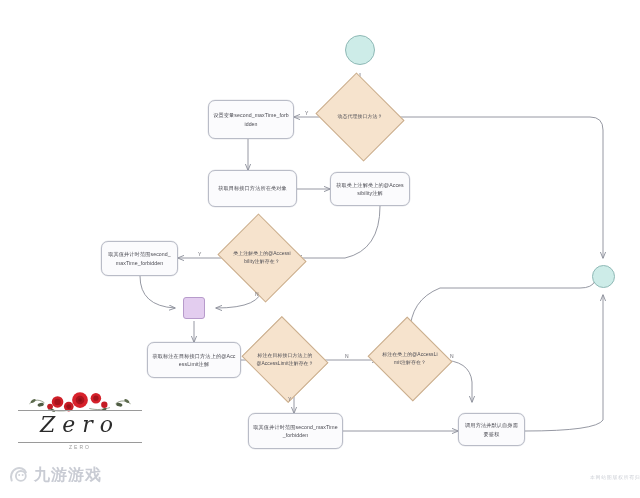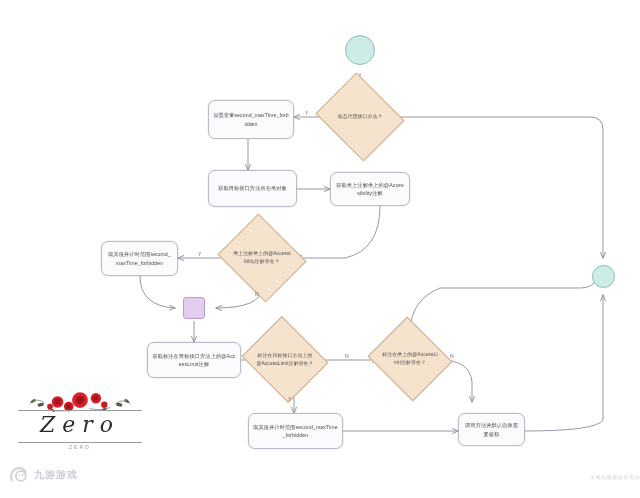--- a/index.html
+++ b/index.html
@@ -57,21 +57,21 @@
     position:absolute;left:0;top:52px;width:124px;text-align:center;
     font-size:5px;color:#9b9b9b;letter-spacing:2px;
   }
   #wm-brand{
     position:absolute;left:8px;top:464px;display:flex;align-items:center;gap:4px;
   }
   #wm-brand .bmark{
     width:22px;height:22px;
   }
   #wm-brand .btext{
-    font-size:10px;font-weight:bold;color:#c9ccd4;letter-spacing:1px;
+    font-size:16px;font-weight:bold;color:#c9ccd4;letter-spacing:1px;
     font-family:Liberation Serif, serif;
   }
   #wm-foot{
     position:absolute;right:10px;top:474px;font-size:5px;color:#cfd2d8;
     letter-spacing:.6px;
   }
 </style>
 </head>
 <body>
 

